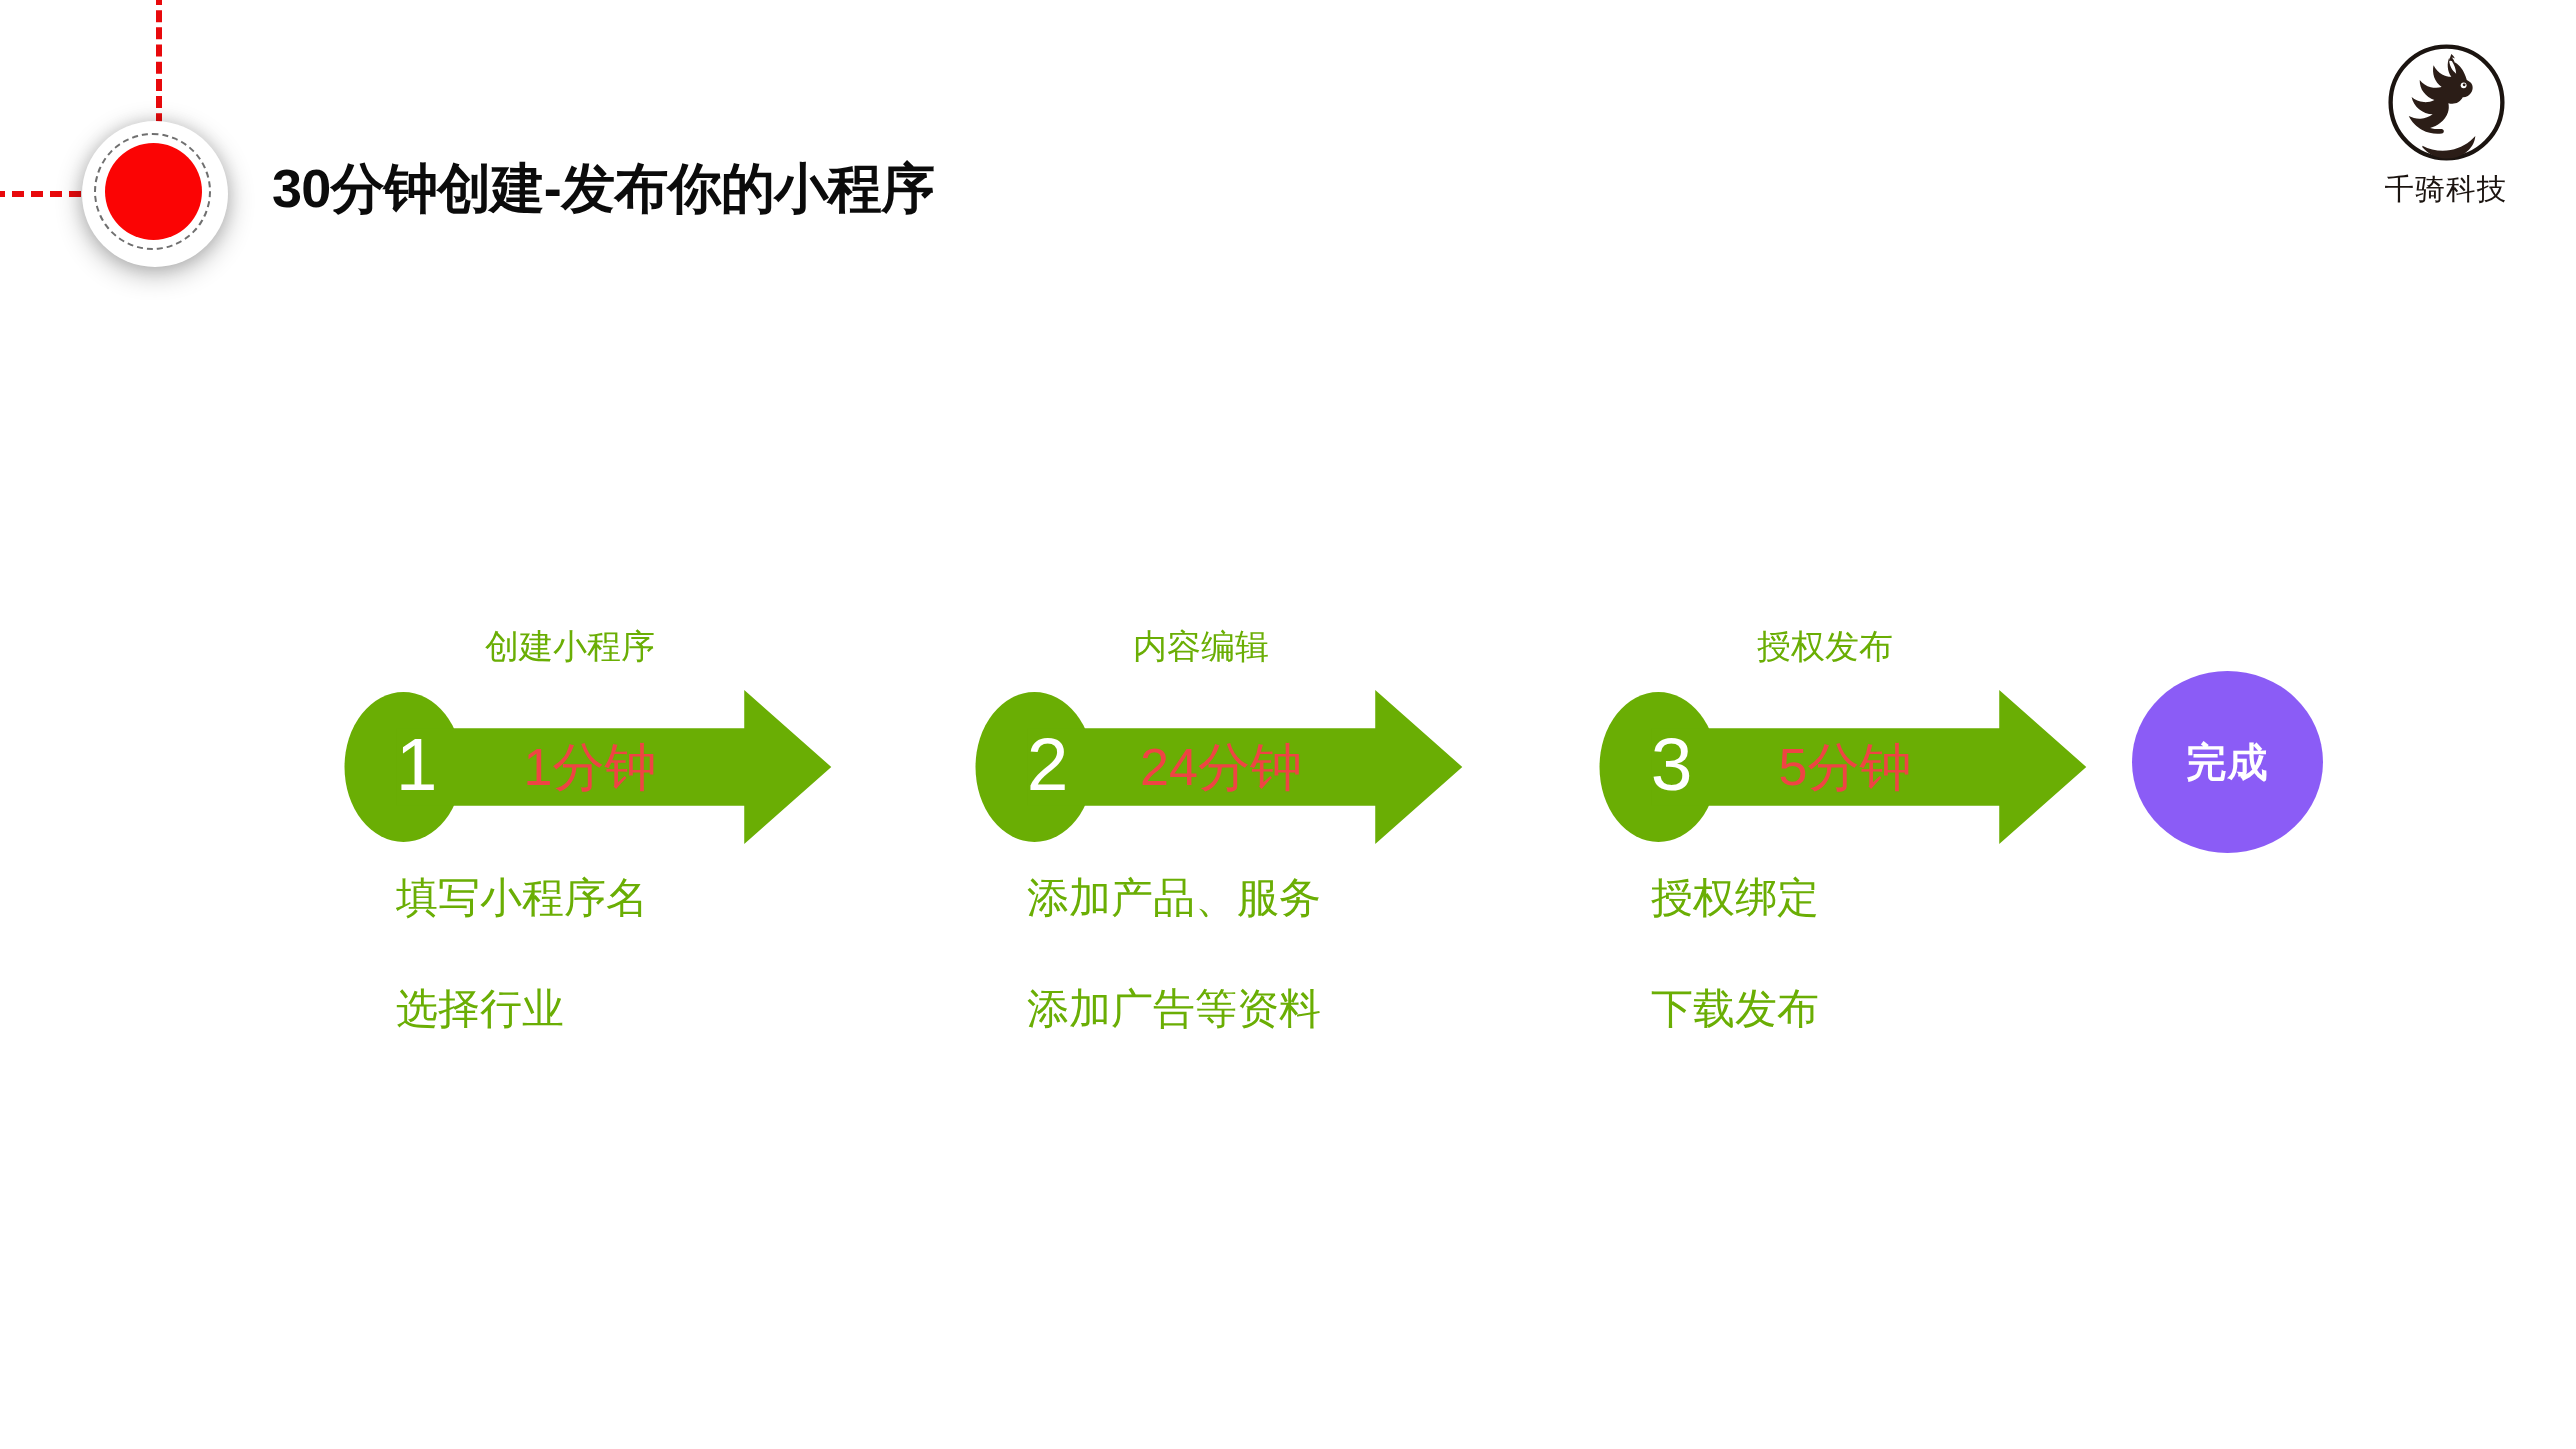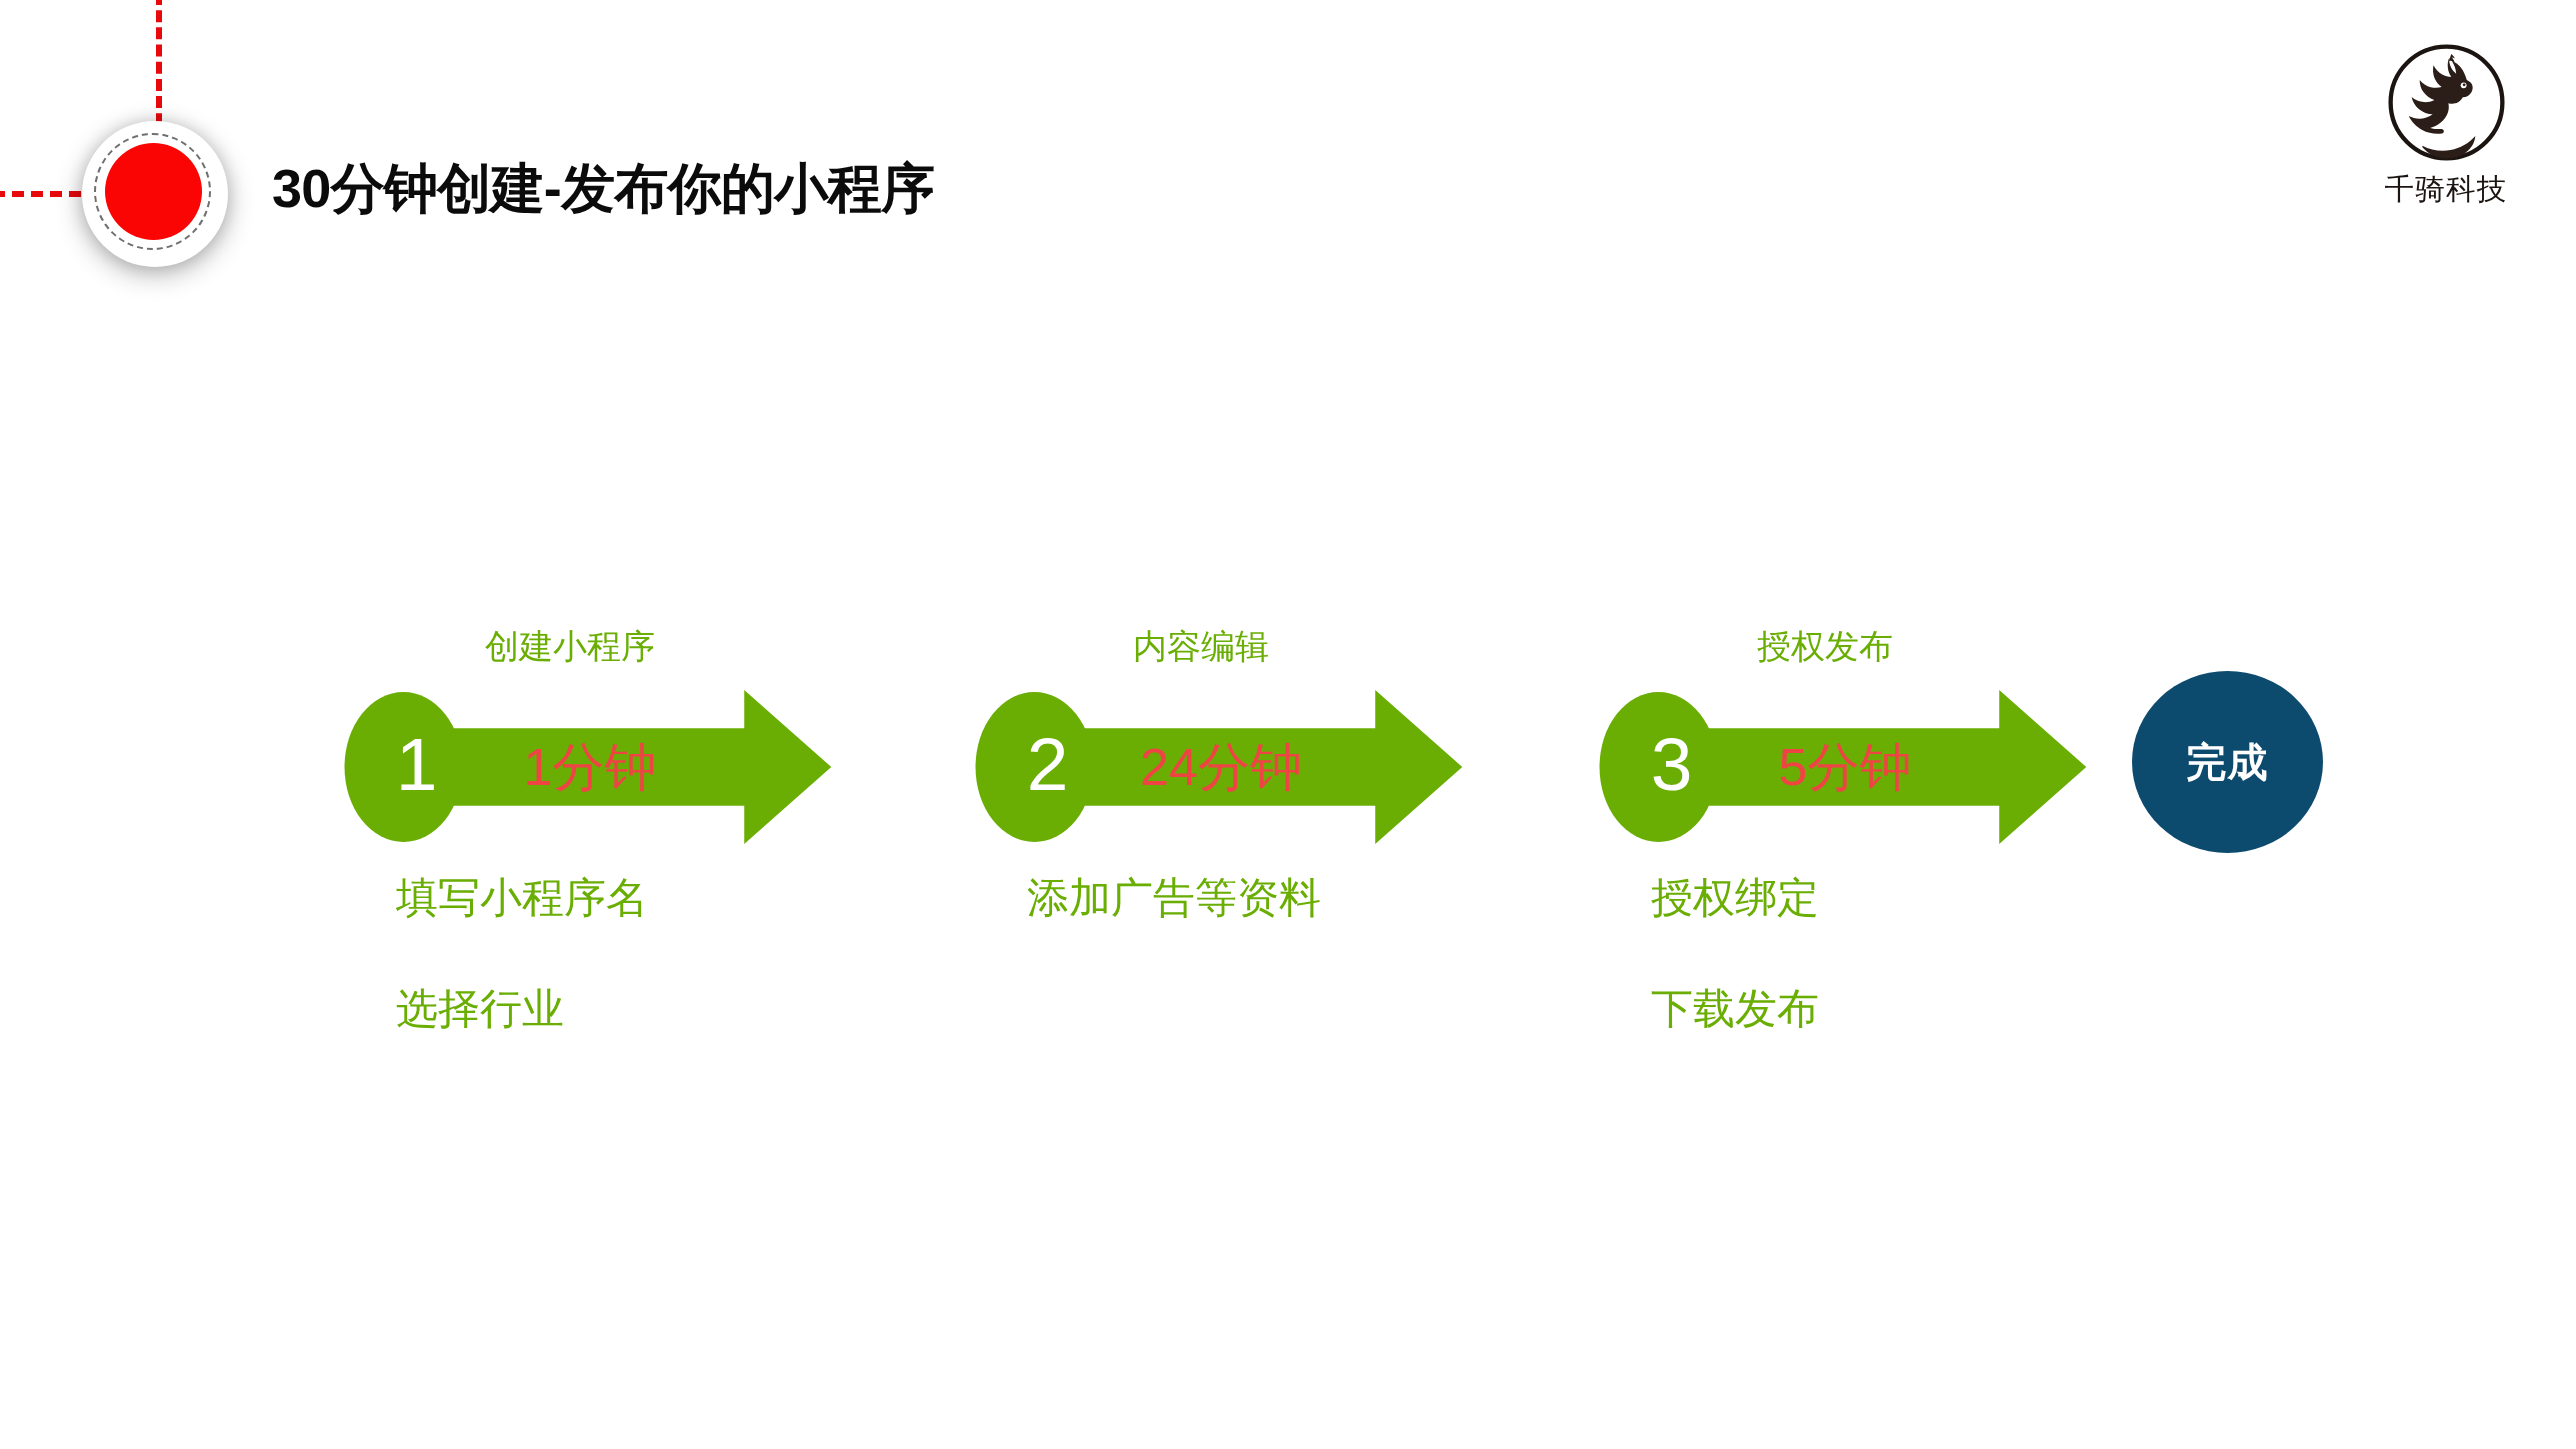--- a/index.html
+++ b/index.html
@@ -169,21 +169,21 @@
   }
 
   
   #finish-node {
     position: absolute;
     left: 2132px;
     top: 671px;
     width: 191px;
     height: 182px;
     border-radius: 50%;
-    background: #0c4a6e;
+    background: #8b5cf6;
     display: flex;
     align-items: center;
     justify-content: center;
   }
   #finish-node .finish-label {
     font-size: 40px;
     font-weight: bold;
     color: #ffffff;
     letter-spacing: 1.3px;
   }
@@ -236,20 +236,21 @@
     <div class="step-title" style="width:510px;">内容编辑</div>
     <div class="arrow-wrap">
       <svg class="arrow-svg" width="517" height="154" viewBox="0 0 770 230" aria-hidden="true">
         <ellipse cx="131" cy="115" rx="88" ry="112" fill="#6aae04"></ellipse>
         <polygon points="120,57 640,57 640,0 770,115 640,230 640,173 120,173" fill="#6aae04"></polygon>
       </svg>
       <div class="step-badge">2</div>
       <div class="arrow-duration">24分钟</div>
     </div>
     <div class="bullets">
+      <div class="bullet">添加产品、服务</div>
       <div class="bullet">添加广告等资料</div>
     </div>
   </div>
 
   <div class="step" style="left:1570px;">
     <div class="step-title" style="width:510px;">授权发布</div>
     <div class="arrow-wrap">
       <svg class="arrow-svg" width="517" height="154" viewBox="0 0 770 230" aria-hidden="true">
         <ellipse cx="131" cy="115" rx="88" ry="112" fill="#6aae04"></ellipse>
         <polygon points="120,57 640,57 640,0 770,115 640,230 640,173 120,173" fill="#6aae04"></polygon>

